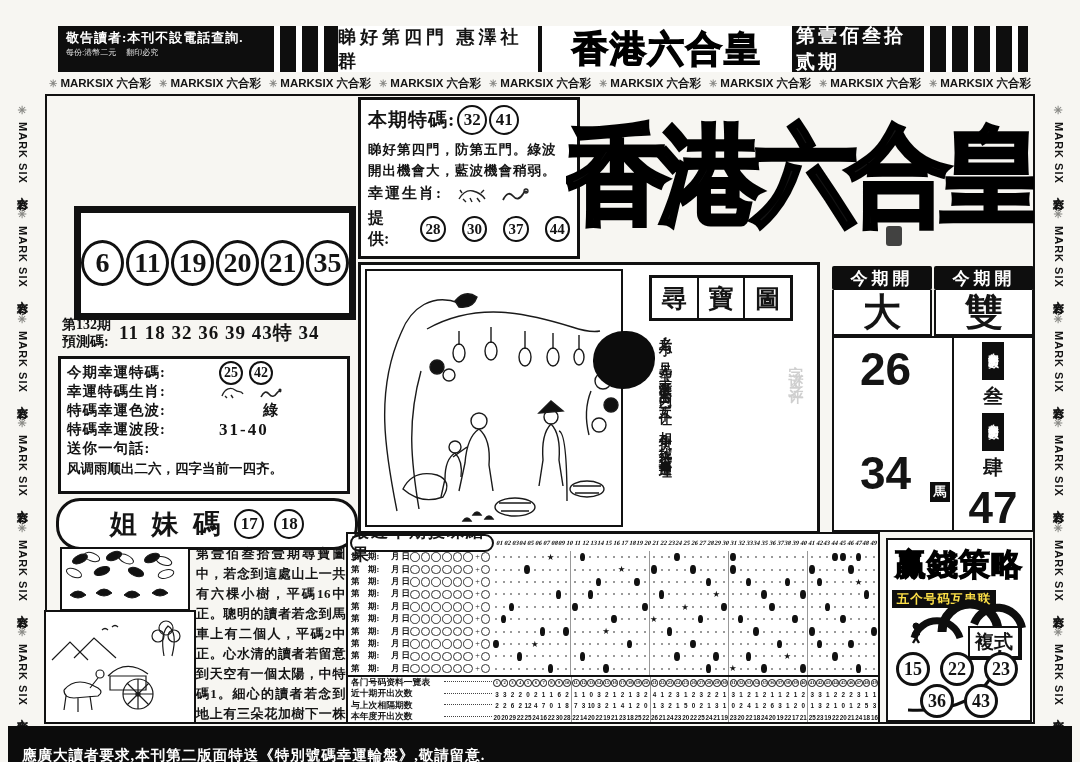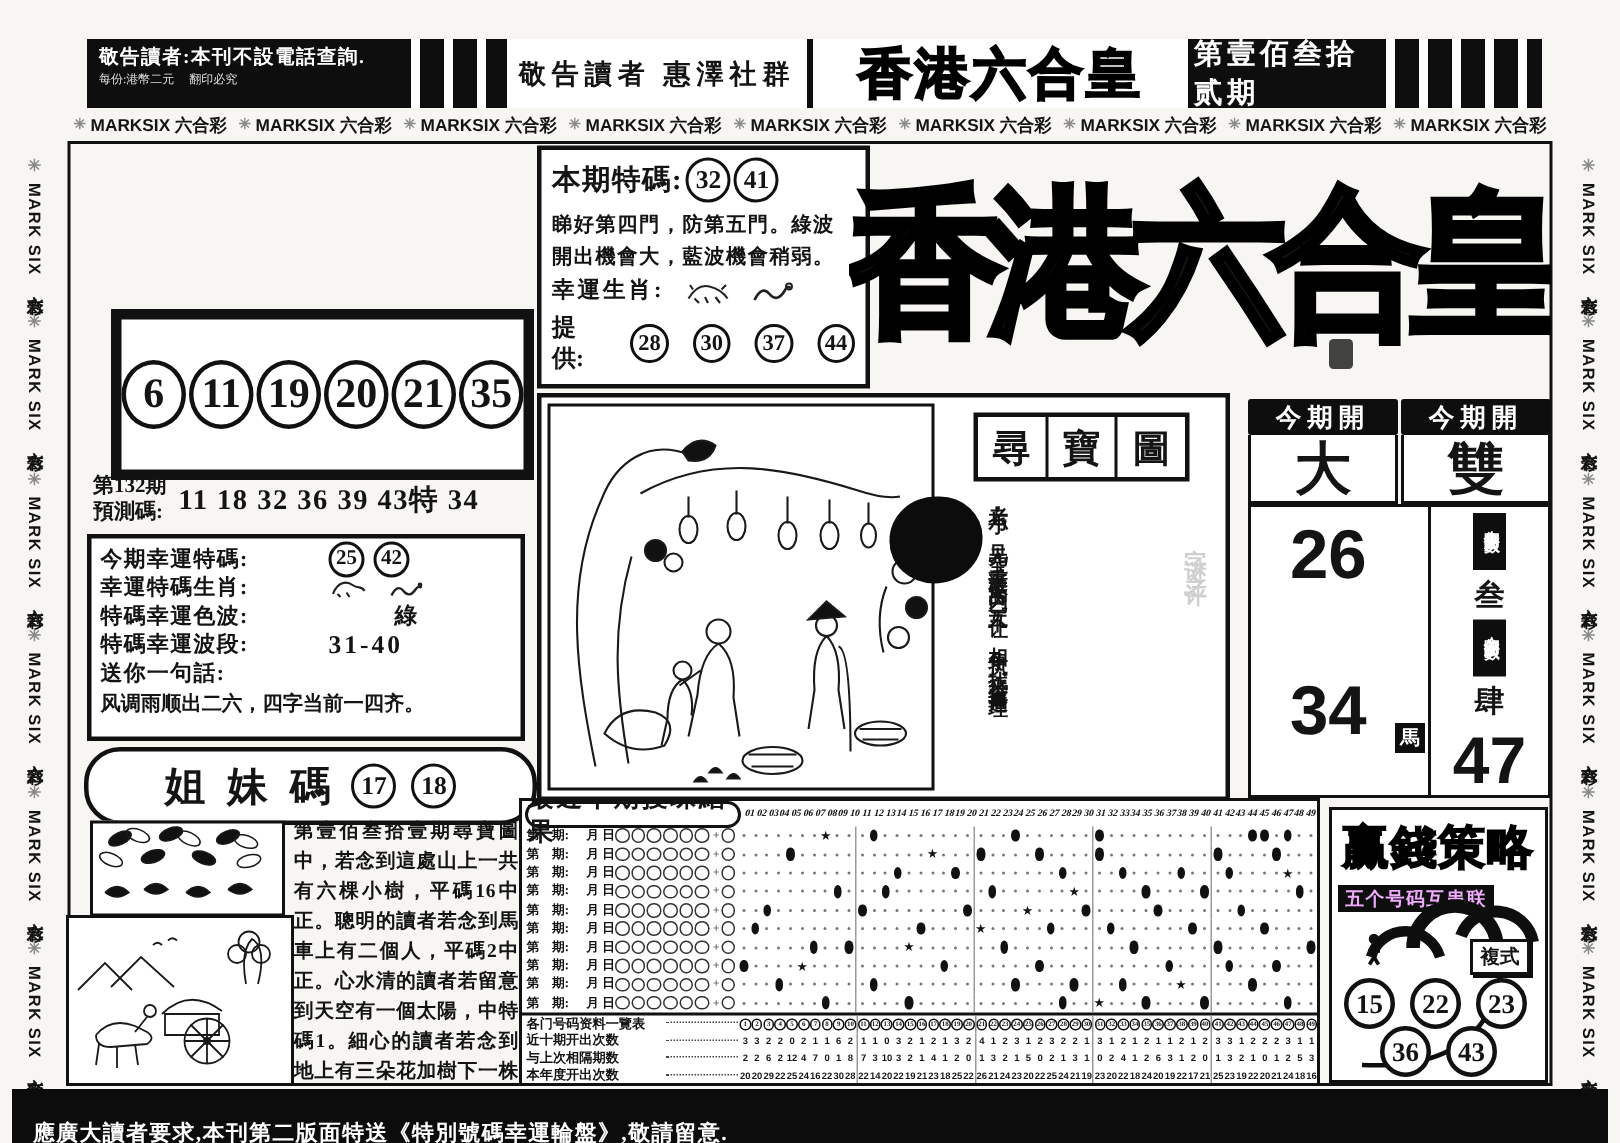--- a/index.html
+++ b/index.html
@@ -136,24 +136,24 @@
   .count-label{background:#0e0e0e;color:#fff;writing-mode:vertical-rl;font-size:10.5px;font-weight:700;
                height:38px;padding:3px 4px;line-height:14px;letter-spacing:1px;}
   .count-val{font-size:20px;font-weight:900;margin:3px 0;}
   .om-special{font-family:"Liberation Sans",sans-serif;font-size:44px;font-weight:700;line-height:1;margin-top:2px;}
   .zodiac-chip{position:absolute;left:96px;bottom:28px;width:20px;height:20px;background:#0e0e0e;color:#fff;
                display:flex;align-items:center;justify-content:center;font-size:13px;font-weight:700;}
   
   .strategy-box{position:absolute;left:886px;top:538px;width:146px;height:184px;border:2px solid #111;
                 box-sizing:border-box;background:#fff;overflow:hidden;}
   .st-title{text-align:center;font-size:31px;font-weight:900;letter-spacing:1px;-webkit-text-stroke:1.2px #000;margin-top:4px;}
-  .st-sub{background:#0e0e0e;color:#f0abfc;font-size:12.5px;font-weight:700;width:104px;height:18px;
+  .st-sub{background:#0e0e0e;color:#fde047;font-size:12.5px;font-weight:700;width:104px;height:18px;
           display:flex;align-items:center;justify-content:center;margin:4px 0 0 4px;letter-spacing:1px;}
   .st-art{position:absolute;left:8px;top:54px;width:132px;height:52px;}
-  .st-mode{position:absolute;right:10px;top:86px;border:2px solid #111;background:#fff;font-size:13px;
+  .st-mode{position:absolute;right:10px;top:86px;border:2px solid #111;background:#fff;font-size:19px;
            font-weight:900;padding:1px 5px;box-shadow:2px 2px 0 #0e0e0e;}
   .st-nums{position:absolute;left:8px;top:112px;width:128px;}
   .st-row{display:flex;gap:10px;justify-content:flex-start;}
   .st-row.r2{margin:-2px 0 0 24px;}
   .st-curve{position:absolute;right:4px;bottom:6px;width:120px;height:66px;}
   
   .footer-bar{position:absolute;left:8px;right:8px;top:726px;height:34px;background:#0c0c0c;color:#fff;
               display:flex;align-items:center;justify-content:space-between;padding:12px 14px;
               font-size:14.5px;font-weight:700;letter-spacing:1px;white-space:nowrap;}
   svg{display:block;}
@@ -165,21 +165,21 @@
 
   <div class="header-bar">
     <div class="notice">
       <div class="notice-main">敬告讀者:本刊不設電話查詢.</div>
       <div class="notice-sub">
         <span>每份:港幣二元</span>
         <span>翻印必究</span>
       </div>
     </div>
     <div class="slats"></div>
-    <div class="slogan-box">敬告讀者 惠澤社群</div>
+    <div class="slogan-box">睇好第四門 惠澤社群</div>
     <div class="title-seg">香港六合皇</div>
     <div class="issue-seg">第壹佰叁拾贰期</div>
     <div class="slats tail"></div>
   </div>
 
   <div class="strip-top">
       <span class="strip-item">
         <span class="star">✳</span>
         <span class="unit">MARKSIX 六合彩</span>
       </span>

